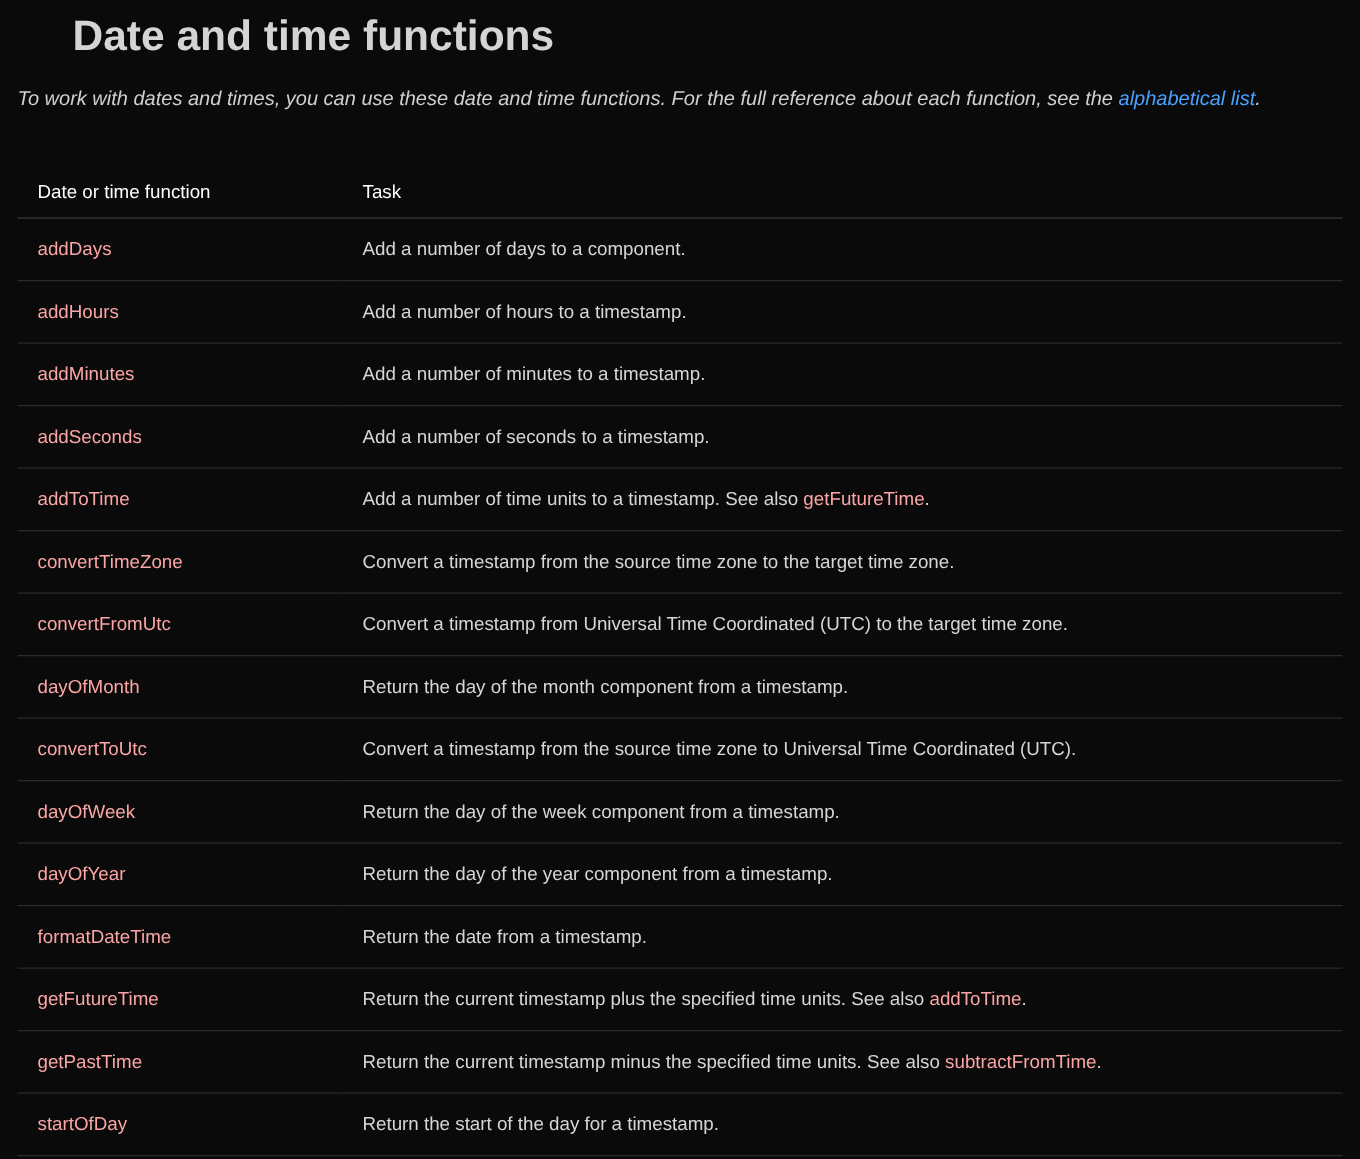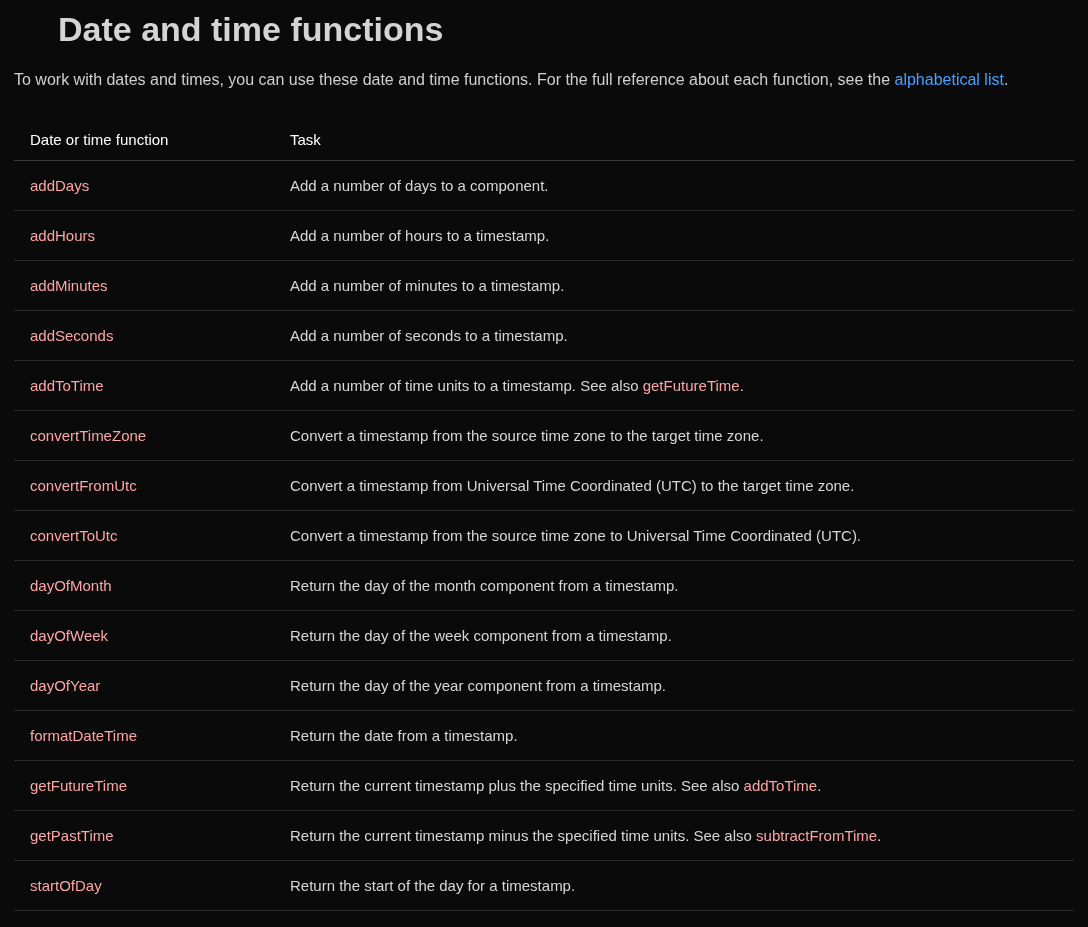--- a/index.html
+++ b/index.html
@@ -18,21 +18,22 @@
       font-size: 34px;
       font-weight: 600;
       color: #d4d4d4;
       margin-bottom: 18px;
       margin-left: 44px;
     }
     .intro {
       font-size: 16px;
       line-height: 1.6;
       color: #d0d0d0;
-      margin-bottom: 26px;
+      margin-bottom: 40px;
+      font-style: italic;
     }
     .link {
       color: #4aa0ff;
       text-decoration: none;
       cursor: pointer;
     }
     table {
       width: 100%;
       border-collapse: collapse;
       font-size: 15px;
@@ -98,26 +99,26 @@
       </tr>
       <tr>
         <td><a class="fn-link">convertTimeZone</a></td>
         <td><span>Convert a timestamp from the source time zone to the target time zone.</span></td>
       </tr>
       <tr>
         <td><a class="fn-link">convertFromUtc</a></td>
         <td><span>Convert a timestamp from Universal Time Coordinated (UTC) to the target time zone.</span></td>
       </tr>
       <tr>
+        <td><a class="fn-link">dayOfMonth</a></td>
+        <td><span>Return the day of the month component from a timestamp.</span></td>
+      </tr>
+      <tr>
         <td><a class="fn-link">convertToUtc</a></td>
         <td><span>Convert a timestamp from the source time zone to Universal Time Coordinated (UTC).</span></td>
-      </tr>
-      <tr>
-        <td><a class="fn-link">dayOfMonth</a></td>
-        <td><span>Return the day of the month component from a timestamp.</span></td>
       </tr>
       <tr>
         <td><a class="fn-link">dayOfWeek</a></td>
         <td><span>Return the day of the week component from a timestamp.</span></td>
       </tr>
       <tr>
         <td><a class="fn-link">dayOfYear</a></td>
         <td><span>Return the day of the year component from a timestamp.</span></td>
       </tr>
       <tr>

